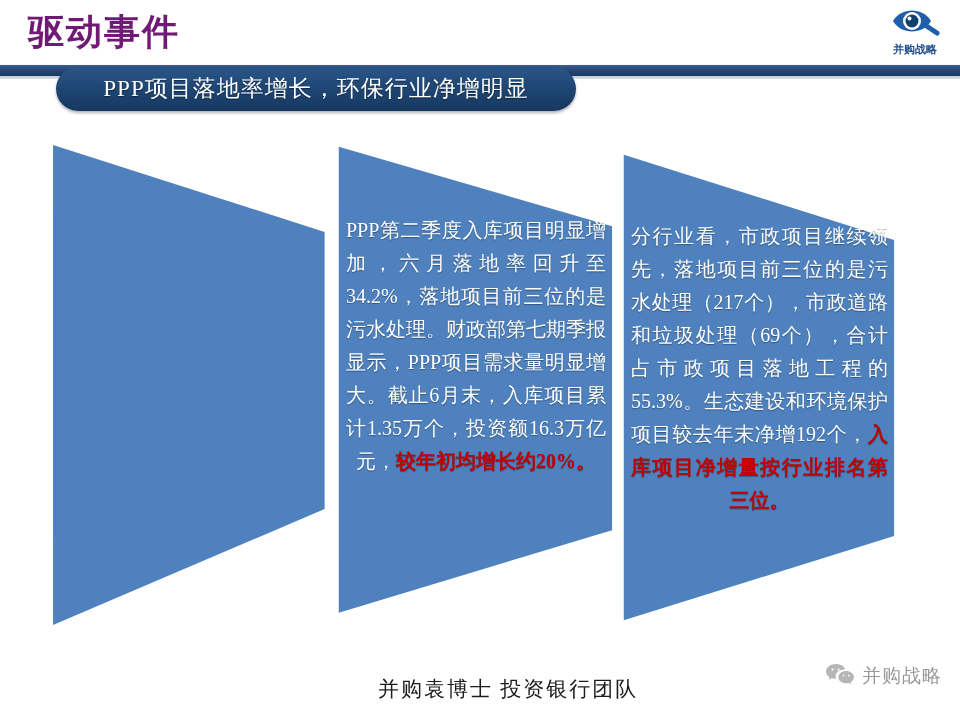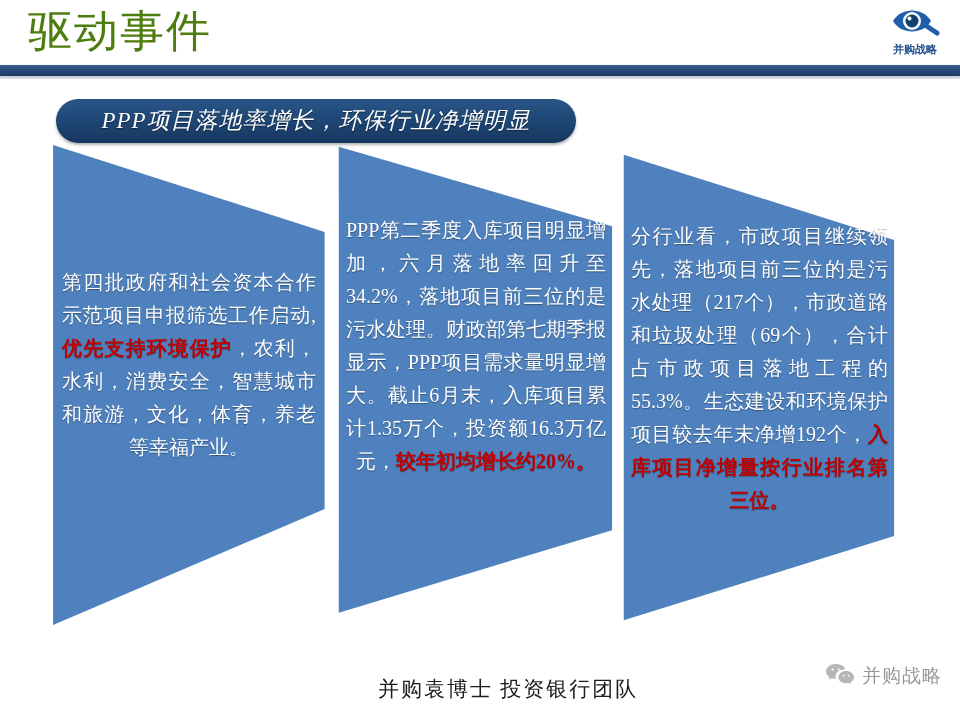--- a/index.html
+++ b/index.html
@@ -22,26 +22,26 @@
     width: 960px;
     height: 720px;
     background: #ffffff;
   }
 
   
   .slide-title {
     position: absolute;
     left: 28px;
     top: 6px;
-    font-size: 44px;
+    font-size: 36px;
     line-height: 52px;
     letter-spacing: 2px;
-    color: #4d7c0f;
-    font-family: "Liberation Serif", "DejaVu Serif", serif;
-    font-weight: normal;
+    color: #701a75;
+    font-family: "Liberation Serif", "DejaVu Serif", serif;
+    font-weight: bold;
     white-space: nowrap;
   }
   .header-rule {
     position: absolute;
     left: 0;
     top: 65px;
     width: 960px;
     height: 11px;
     background: linear-gradient(180deg, #3d5c8c 0%, #274a7a 45%, #1d3a61 100%);
     box-shadow: 0 1px 2px rgba(0,0,0,.28);
@@ -77,30 +77,29 @@
     color: #1f4e8c;
     font-weight: bold;
     letter-spacing: 0px;
     font-family: "Liberation Sans", sans-serif;
   }
 
   
   .pill-banner {
     position: absolute;
     left: 56px;
-    top: 99px;
+    top: 67px;
     width: 520px;
     height: 44px;
     border-radius: 22px;
     background: linear-gradient(180deg, #2a5687 0%, #1d4472 55%, #17385f 100%);
     box-shadow: 0 2px 3px rgba(0,0,0,.3);
     display: flex;
     align-items: center;
     justify-content: center;
-    font-style: italic;
   }
   .pill-banner .pill-text {
     color: #ffffff;
     font-size: 23px;
     line-height: 26px;
     letter-spacing: 1px;
     font-family: "Liberation Serif", "DejaVu Serif", serif;
     white-space: nowrap;
     text-shadow: 0 1px 1px rgba(0,0,0,.45);
   }
@@ -218,21 +217,20 @@
   </div>
 
   <div class="pill-banner">
     <span class="pill-text">PPP项目落地率增长，环保行业净增明显</span>
   </div>
 
   <div class="panels">
 
     <div class="panel" id="panel-1">
       <div class="panel-shape"></div>
-      <div class="panel-body"><span>第四批政府和社会资本合作示范项目申报筛选工作启动,</span><span class="hl">优先支持环境保护</span><span>，农利，水利，消费安全，智慧城市和旅游，文化，体育，养老等幸福产业。</span></div>
     </div>
 
     <div class="panel" id="panel-2">
       <div class="panel-shape"></div>
       <div class="panel-body"><span>PPP第二季度入库项目明显增加，六月落地率回升至34.2%，落地项目前三位的是污水处理。财政部第七期季报显示，PPP项目需求量明显增大。截止6月末，入库项目累计1.35万个，投资额16.3万亿元，</span><span class="hl">较年初均增长约20%。</span></div>
     </div>
 
     <div class="panel" id="panel-3">
       <div class="panel-shape"></div>
       <div class="panel-body"><span>分行业看，市政项目继续领先，落地项目前三位的是污水处理（217个），市政道路和垃圾处理（69个），合计占市政项目落地工程的55.3%。生态建设和环境保护项目较去年末净增192个，</span><span class="hl">入库项目净增量按行业排名第三位。</span></div>

